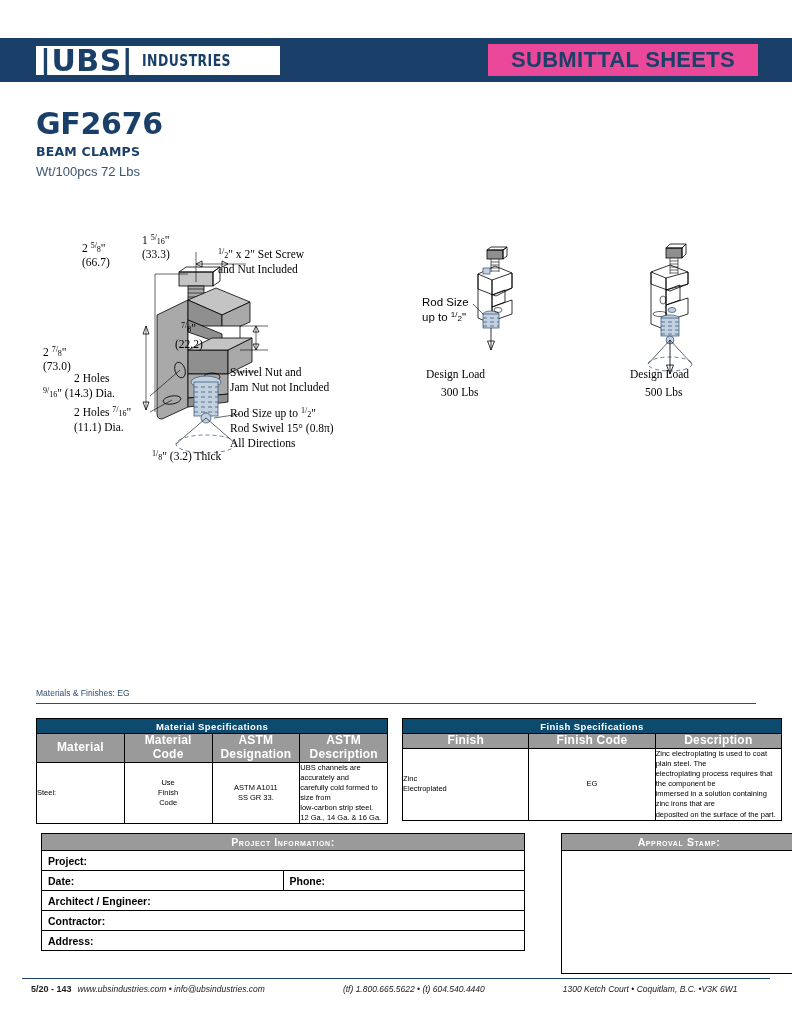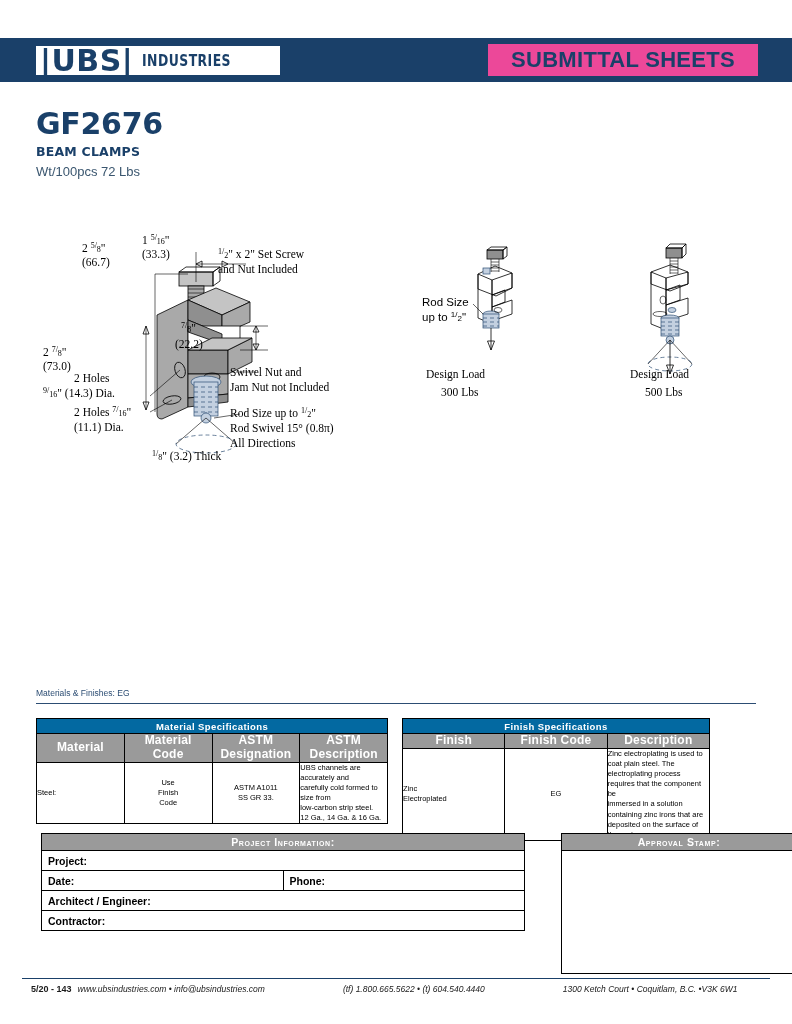--- a/index.html
+++ b/index.html
@@ -134,21 +134,21 @@
     position: absolute;
     border-collapse: collapse;
     table-layout: fixed;
     font-family: "Liberation Sans", sans-serif;
   }
   .spec-table td, .spec-table th {
     border: 1px solid #000000;
     padding: 0;
   }
   .sp-title {
-    background: #0369a1;
+    background: #0c4a6e;
     color: #ffffff;
     font-size: 9.5px;
     font-weight: bold;
     text-align: center;
     letter-spacing: 0.4px;
     height: 15px;
   }
   .sp-head {
     background: #9a9a9a;
     color: #ffffff;
@@ -162,21 +162,21 @@
   .sp-cell {
     font-size: 7.5px;
     color: #000000;
     padding: 4px 4px;
     vertical-align: middle;
     line-height: 1.35;
   }
   .sp-cell.center { text-align: center; }
 
   #material-spec-table { left: 36px; top: 718px; width: 352px; }
-  #finish-spec-table { left: 402px; top: 718px; width: 308px; }
+  #finish-spec-table { left: 402px; top: 718px; width: 380px; }
 
   
   .proj-wrap {
     position: absolute;
     left: 41px; top: 833px;
     width: 720px;
   }
   .proj-table {
     border-collapse: collapse;
     table-layout: fixed;
@@ -526,20 +526,23 @@
     <tr>
       <td class="pj-cell" style="width:190px">Date:</td>
       <td class="pj-cell">Phone:</td>
     </tr>
     <tr>
       <td class="pj-cell" colspan="2">Architect / Engineer:</td>
     </tr>
     <tr>
       <td class="pj-cell" colspan="2">Contractor:</td>
     </tr>
+    <tr>
+      <td class="pj-cell" colspan="2">Address:</td>
+    </tr>
   </tbody>
     </table>
 
   <table class="stamp-box">
     <tbody>
         <tr>
       <td class="pj-title">Approval Stamp:</td>
     </tr>
     <tr>
       <td class="stamp-body"></td>

